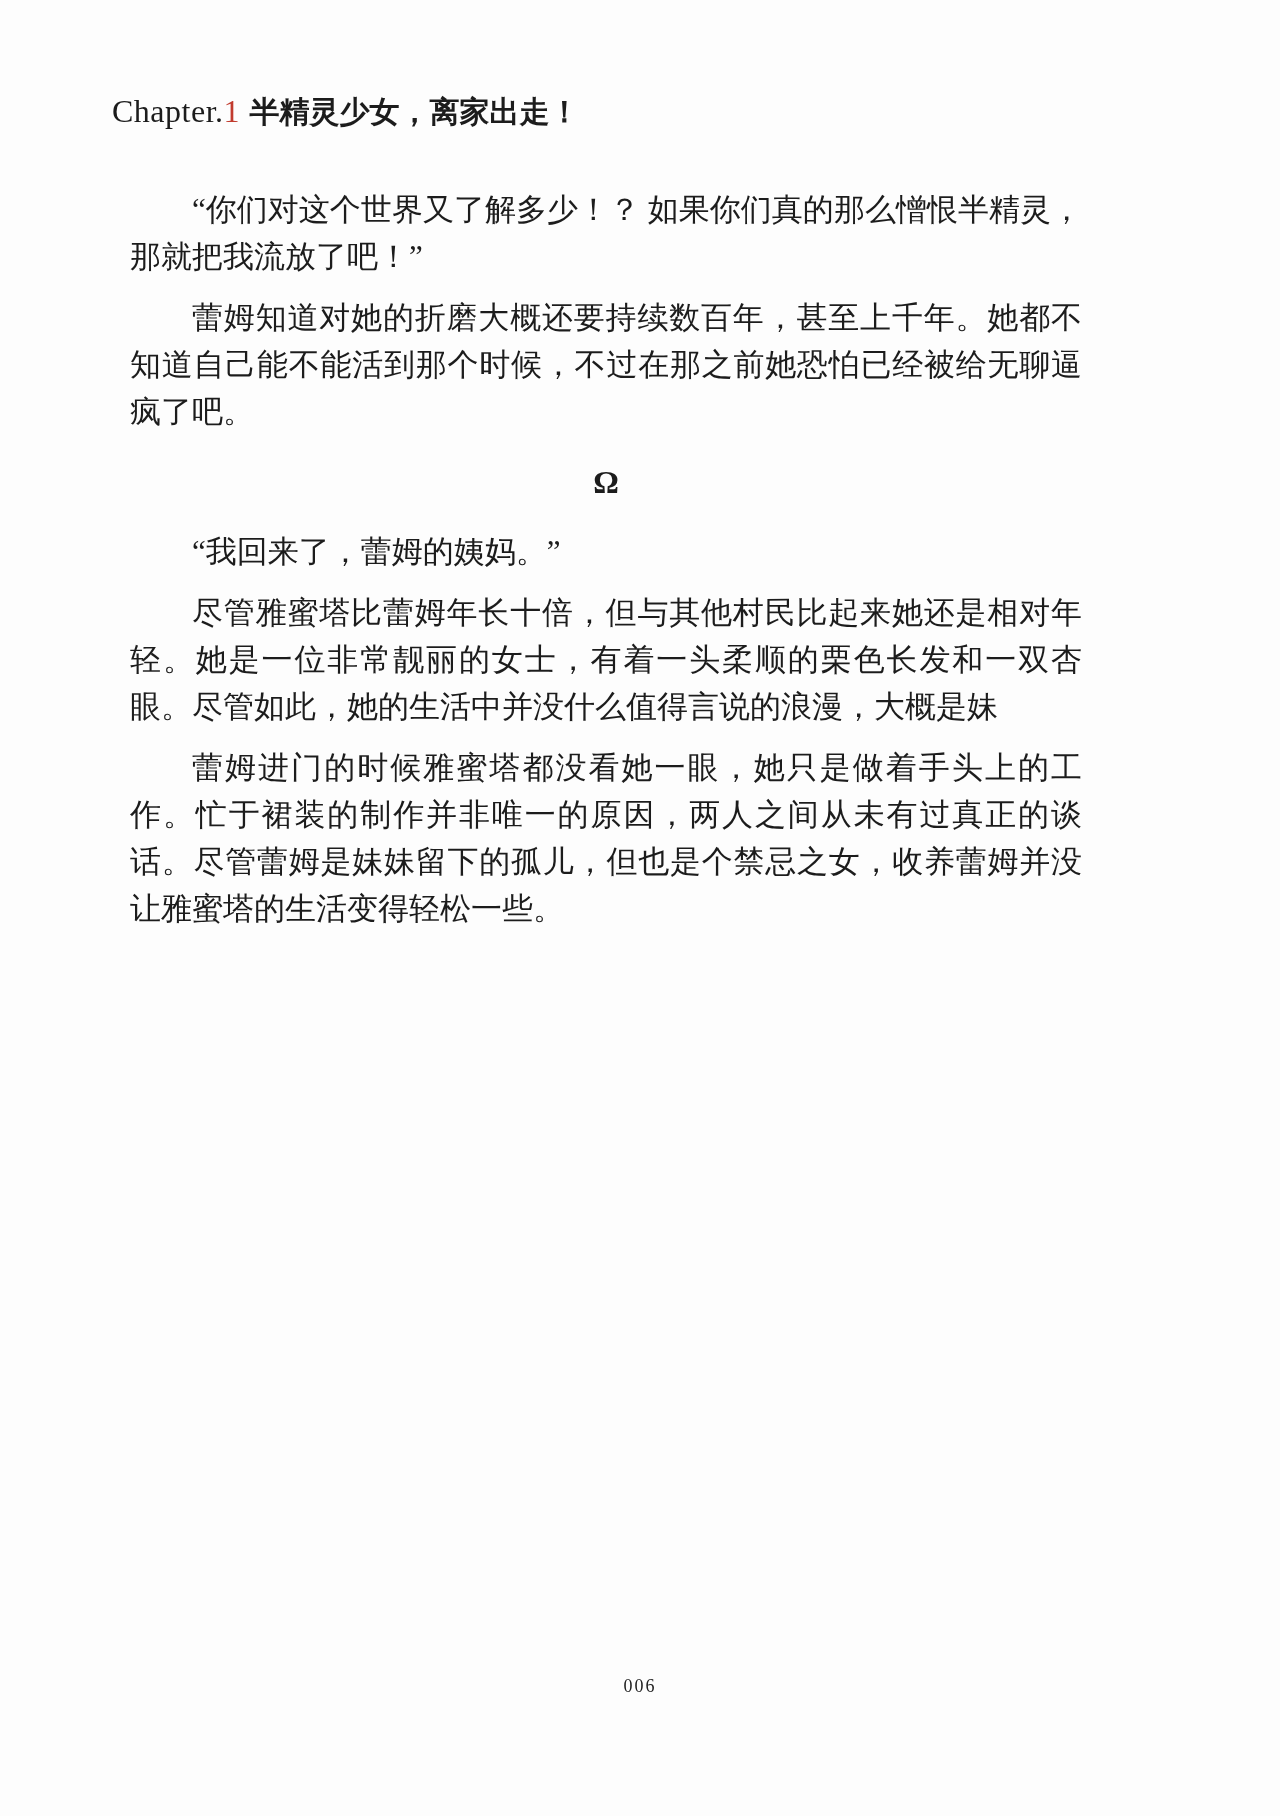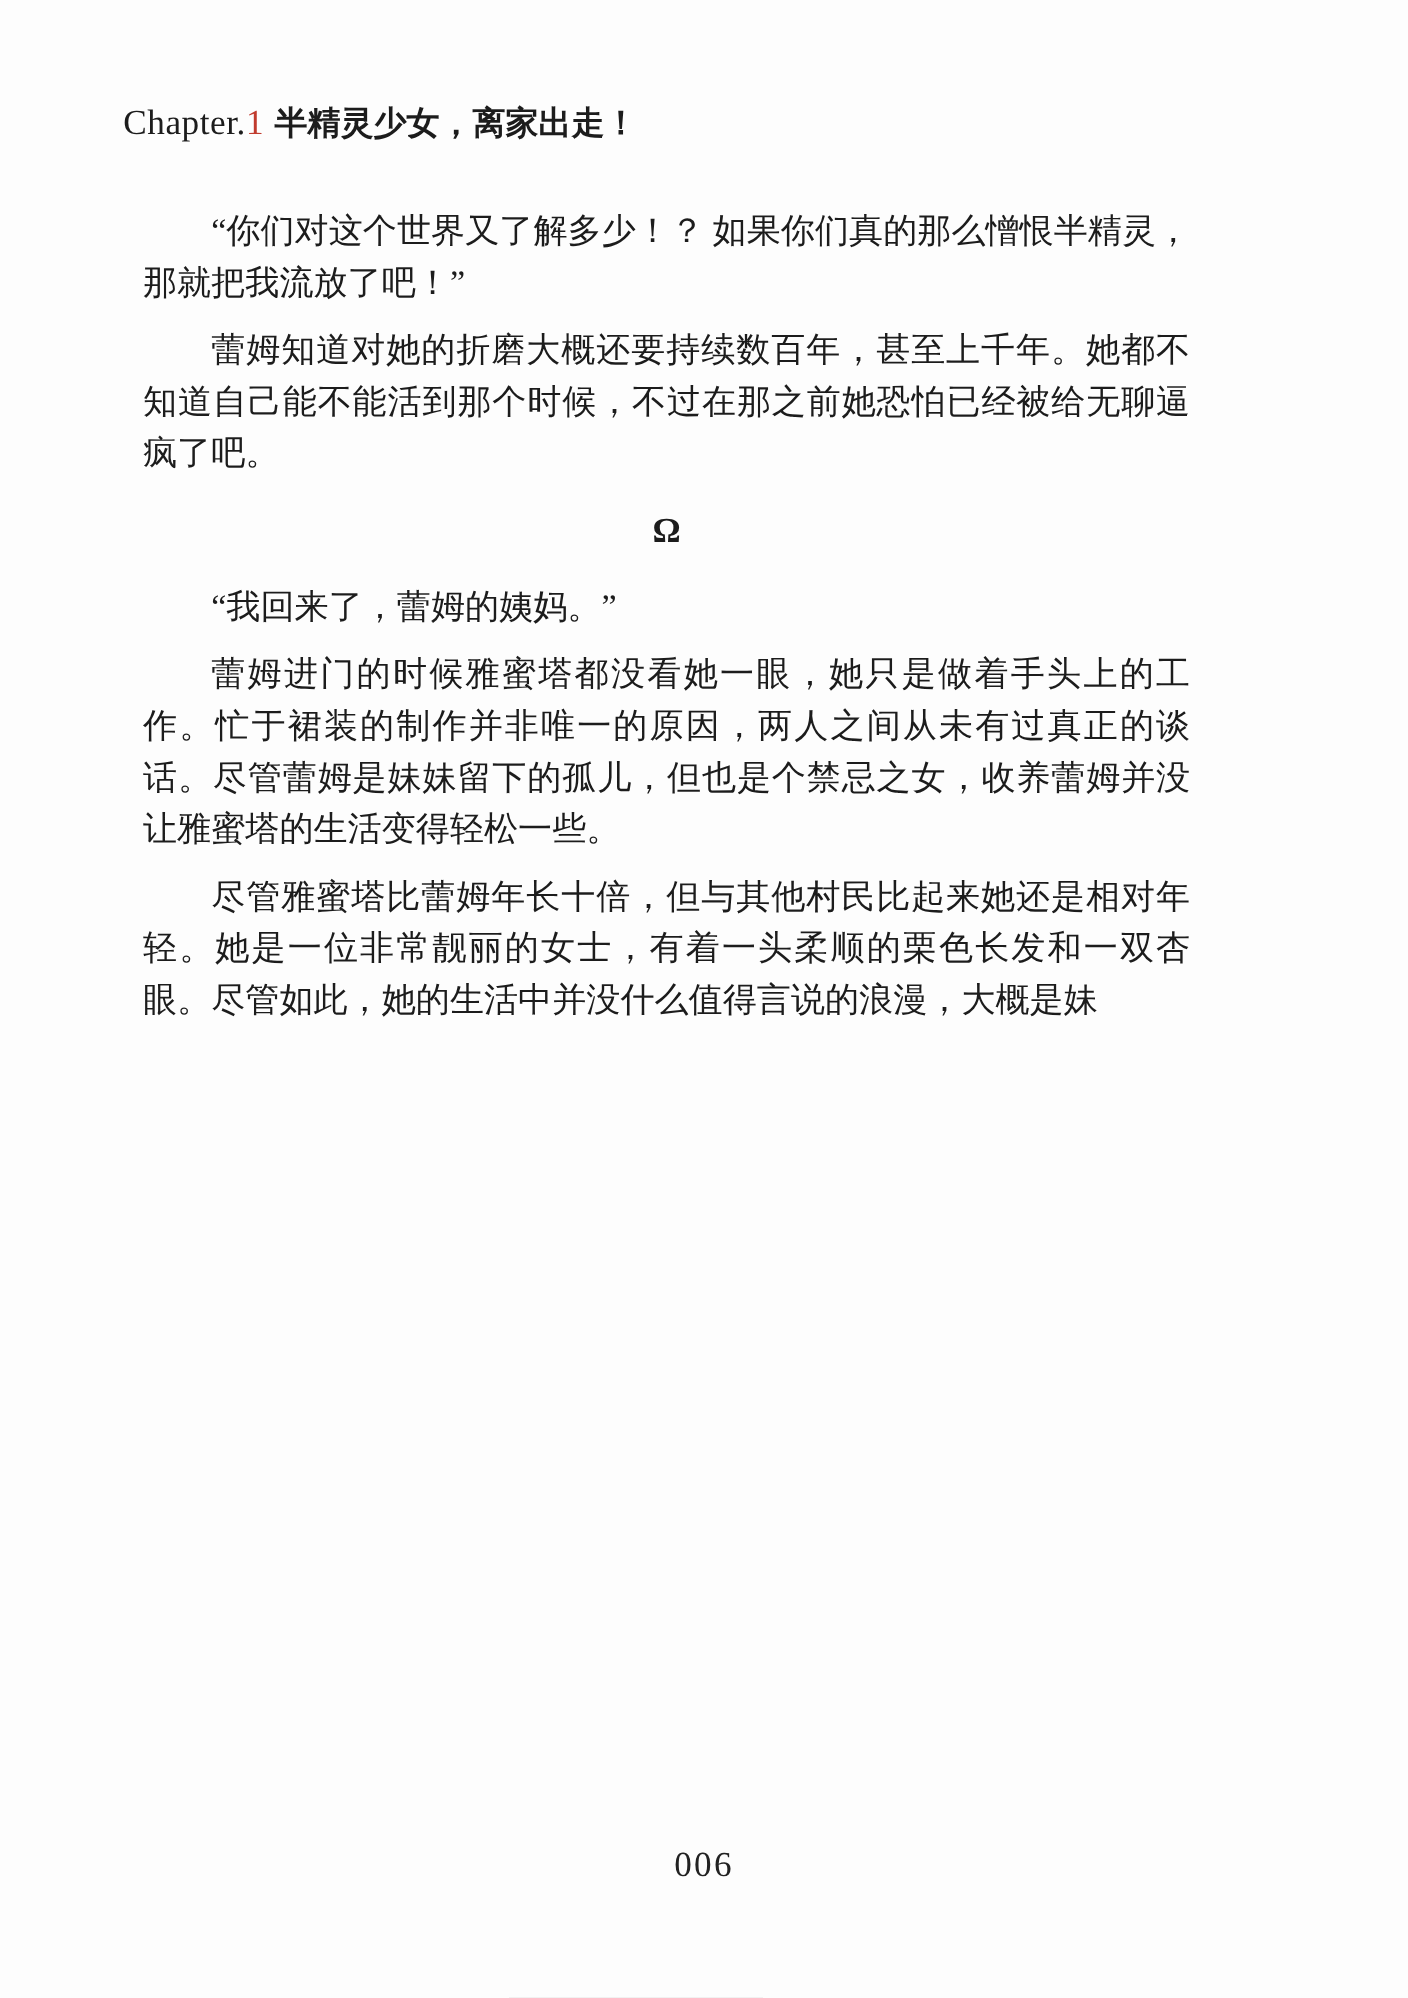--- a/index.html
+++ b/index.html
@@ -59,42 +59,42 @@
     font-weight: bold;
   }
   .page-footer {
     position: absolute;
     top: 1676px;
     left: 0;
     width: 100%;
     text-align: center;
   }
   .page-number {
-    font-size: 32px;
+    font-size: 18px;
     letter-spacing: 2px;
     color: #222222;
   }
 </style>
 </head>
 <body>
 
 <div class="page">
 
   <header class="chapter-header">
     <span class="chapter-prefix">Chapter.</span><span class="chapter-number" style="color: rgb(193, 59, 46);">1</span><span class="chapter-title">半精灵少女，离家出走！</span>
   </header>
 
   <main class="content">
     <p class="para">“你们对这个世界又了解多少！？ 如果你们真的那么憎恨半精灵，那就把我流放了吧！”</p>
     <p class="para">蕾姆知道对她的折磨大概还要持续数百年，甚至上千年。她都不知道自己能不能活到那个时候，不过在那之前她恐怕已经被给无聊逼疯了吧。</p>
 
     <div class="divider">Ω</div>
 
     <p class="para">“我回来了，蕾姆的姨妈。”</p>
+    <p class="para">尽管雅蜜塔比蕾姆年长十倍，但与其他村民比起来她还是相对年轻。她是一位非常靓丽的女士，有着一头柔顺的栗色长发和一双杏眼。尽管如此，她的生活中并没什么值得言说的浪漫，大概是妹</p>
     <p class="para">蕾姆进门的时候雅蜜塔都没看她一眼，她只是做着手头上的工作。忙于裙装的制作并非唯一的原因，两人之间从未有过真正的谈话。尽管蕾姆是妹妹留下的孤儿，但也是个禁忌之女，收养蕾姆并没让雅蜜塔的生活变得轻松一些。</p>
-    <p class="para">尽管雅蜜塔比蕾姆年长十倍，但与其他村民比起来她还是相对年轻。她是一位非常靓丽的女士，有着一头柔顺的栗色长发和一双杏眼。尽管如此，她的生活中并没什么值得言说的浪漫，大概是妹</p>
   </main>
 
   <footer class="page-footer">
     <span class="page-number">006</span>
   </footer>
 
 </div>
 
 </body></html>

